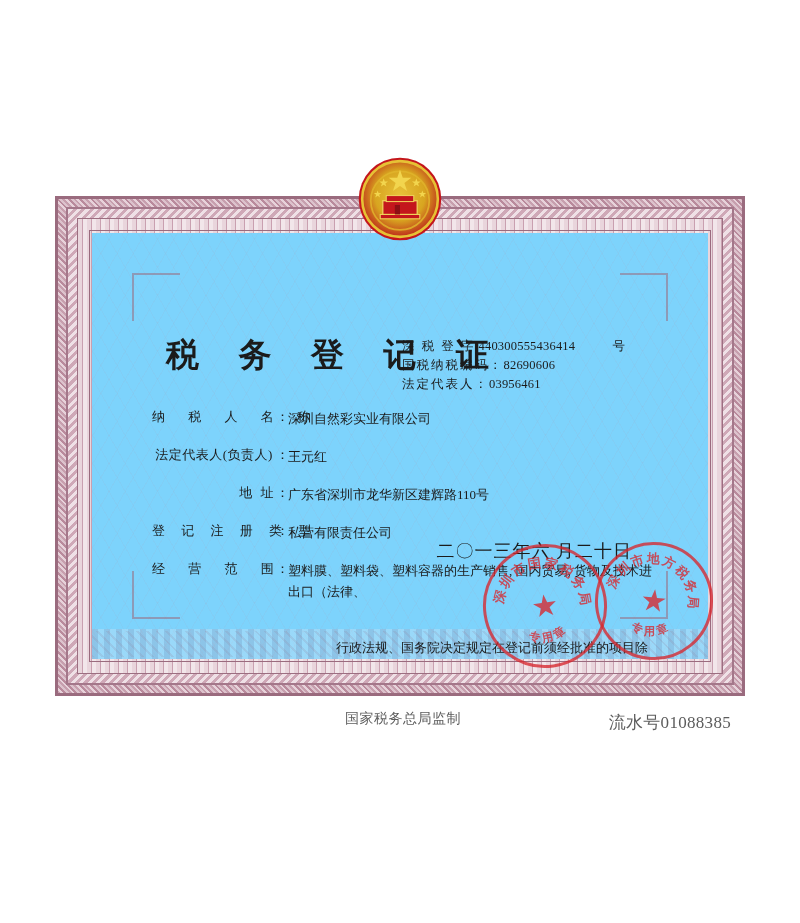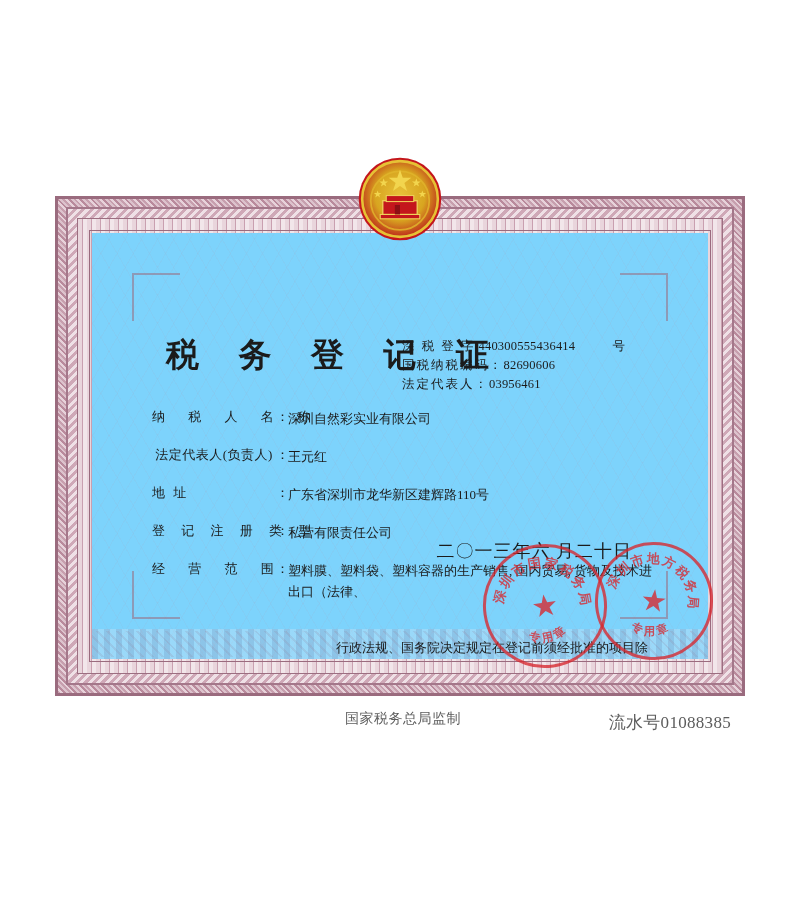--- a/index.html
+++ b/index.html
@@ -176,21 +176,21 @@
     flex: 0 0 12px;
   }
   .row .value {
     flex: 1 1 auto;
     line-height: 21px;
   }
   .row .value .l2 { display: block; }
 
   .label.sp1 { letter-spacing: 10px; }
   .label.sp2 { letter-spacing: 6.5px; }
-  .label.sp3 { letter-spacing: 2.5px; }
+  .label.sp3 { letter-spacing: 2.5px; text-align: right; }
   .label.sp4 { letter-spacing: 0.5px; text-align: center; }
 
   
   .date-line {
     position: absolute;
     right: 30px;
     bottom: 56px;
     font-size: 18px;
     letter-spacing: 1px;
     color: #1b1b1b;

